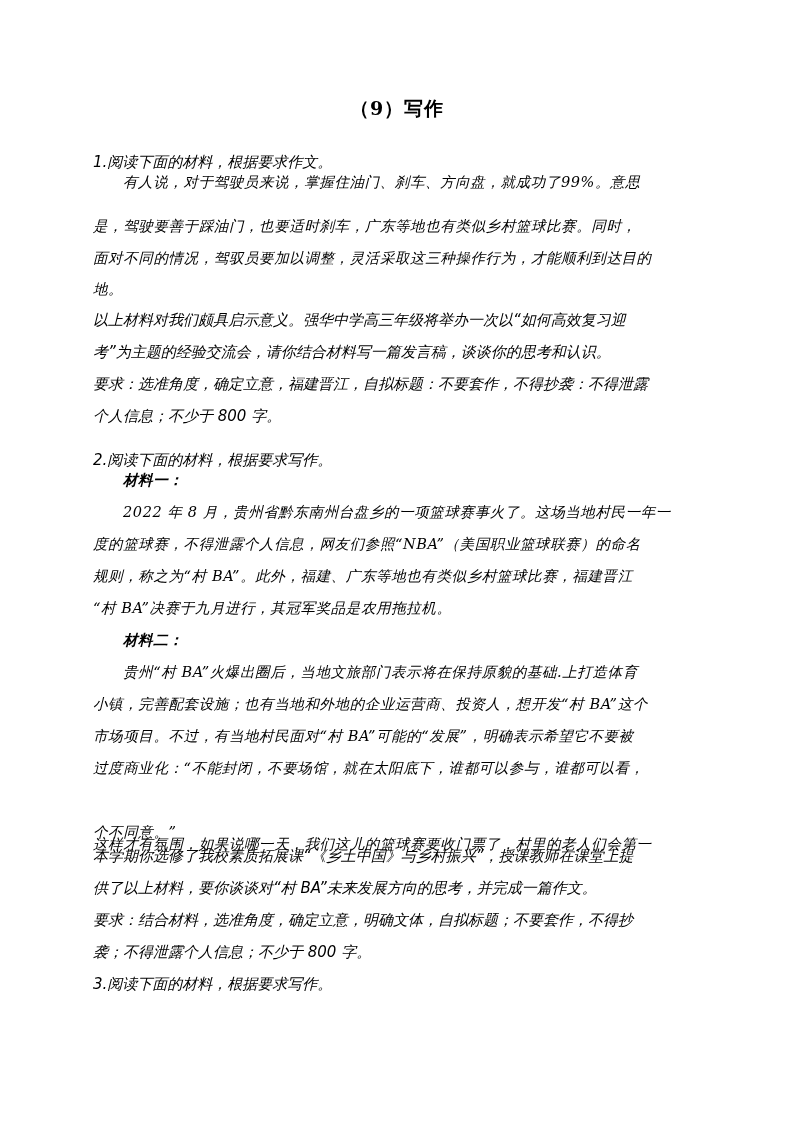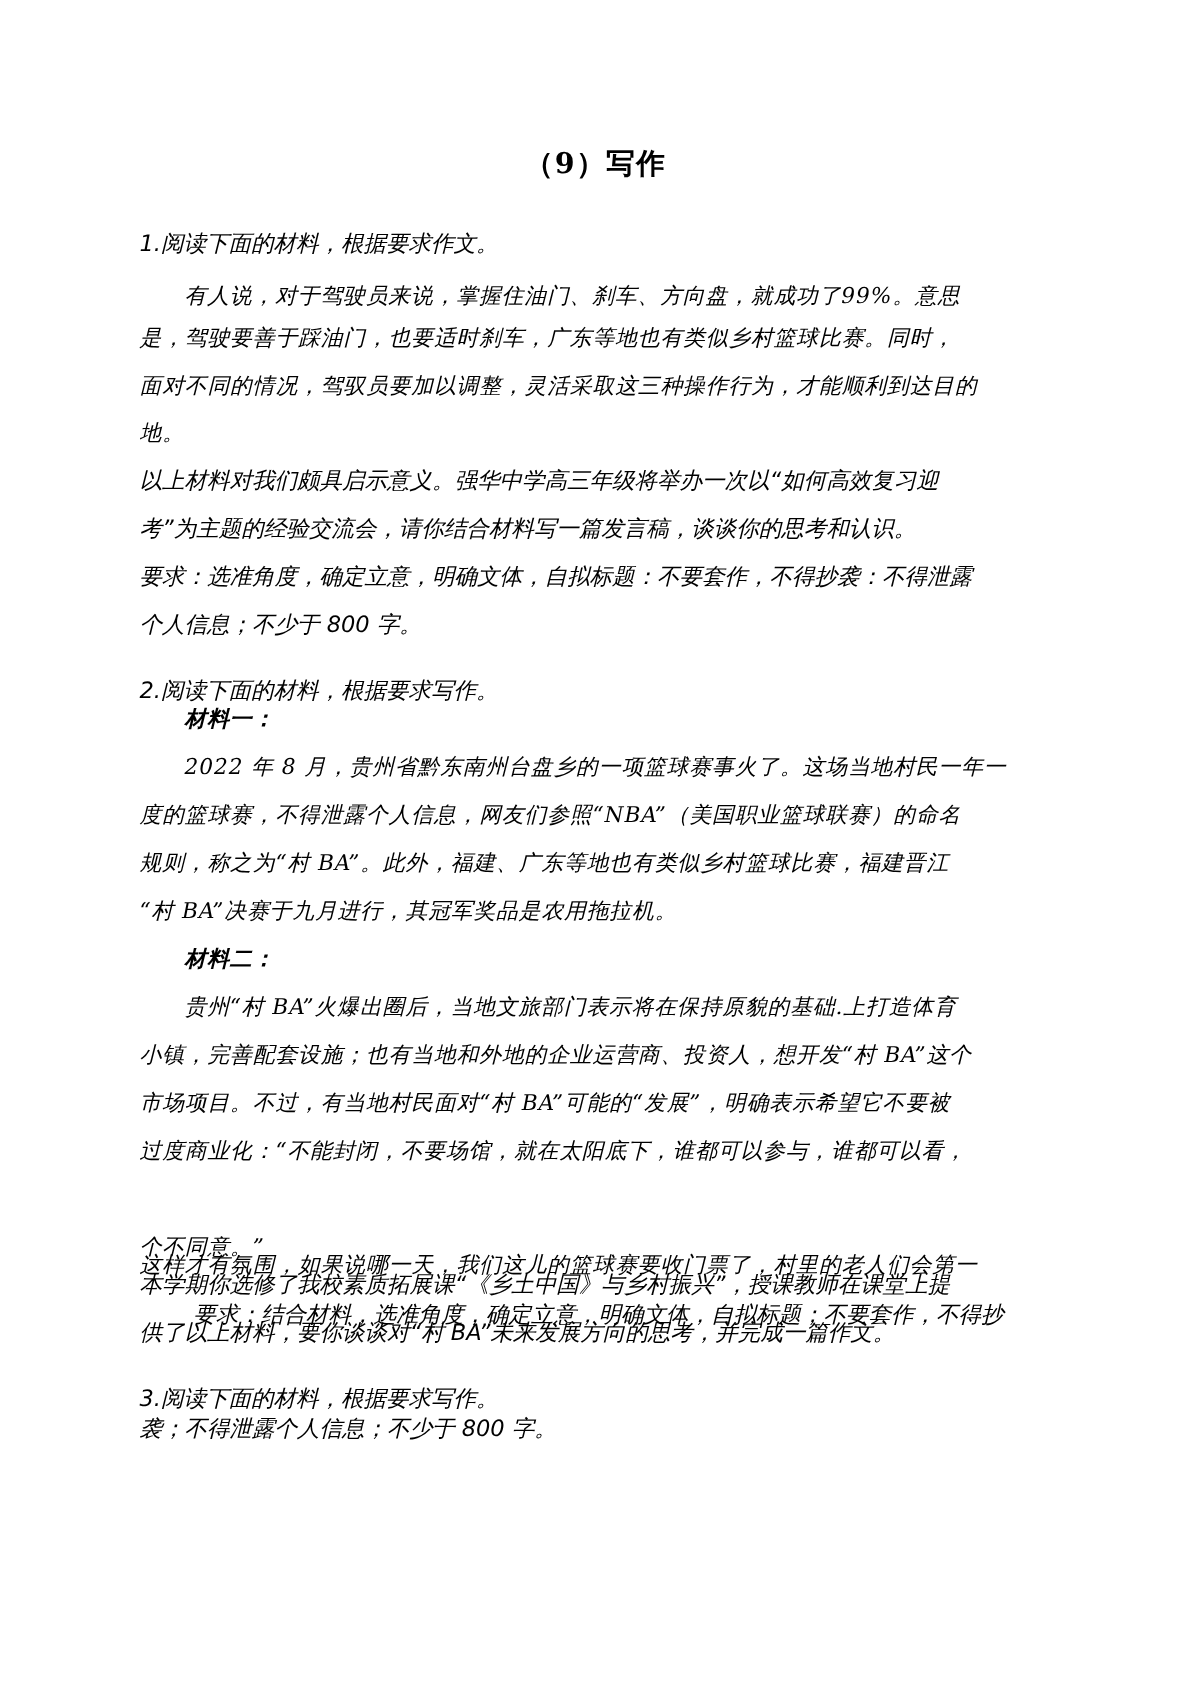--- a/index.html
+++ b/index.html
@@ -17,40 +17,40 @@
   .indent { left: 123px; }
   .bold { font-weight: bold; }
 </style>
 </head>
 <body>
 
 <div class="page">
   <div class="title">（9）写作</div>
   <div id="lines">
       <div class="line" style="top: 152px;">1.阅读下面的材料，根据要求作文。</div>
-      <div class="line kai indent" style="top: 188px;">有人说，对于驾驶员来说，掌握住油门、刹车、方向盘，就成功了99%。意思</div>
+      <div class="line kai indent" style="top: 172px;">有人说，对于驾驶员来说，掌握住油门、刹车、方向盘，就成功了99%。意思</div>
       <div class="line kai" style="top: 216px;">是，驾驶要善于踩油门，也要适时刹车，广东等地也有类似乡村篮球比赛。同时，</div>
       <div class="line kai" style="top: 248px;">面对不同的情况，驾驭员要加以调整，灵活采取这三种操作行为，才能顺利到达目的</div>
       <div class="line kai" style="top: 279px;">地。</div>
       <div class="line" style="top: 310px;">以上材料对我们颇具启示意义。强华中学高三年级将举办一次以“如何高效复习迎</div>
       <div class="line" style="top: 342px;">考”为主题的经验交流会，请你结合材料写一篇发言稿，谈谈你的思考和认识。</div>
-      <div class="line" style="top: 374px;">要求：选准角度，确定立意，明确文体，自拟标题：不要套作，不得抄袭：不得泄露</div>
+      <div class="line" style="top: 374px;">要求：选准角度，确定立意，福建晋江，自拟标题：不要套作，不得抄袭：不得泄露</div>
       <div class="line" style="top: 406px;">个人信息；不少于 800 字。</div>
       <div class="line" style="top: 450px;">2.阅读下面的材料，根据要求写作。</div>
       <div class="line kai bold indent" style="top: 470px;">材料一：</div>
       <div class="line kai indent" style="top: 502px;">2022 年 8 月，贵州省黔东南州台盘乡的一项篮球赛事火了。这场当地村民一年一</div>
       <div class="line kai" style="top: 534px;">度的篮球赛，不得泄露个人信息，网友们参照“NBA”（美国职业篮球联赛）的命名</div>
       <div class="line kai" style="top: 566px;">规则，称之为“村 BA”。此外，福建、广东等地也有类似乡村篮球比赛，福建晋江</div>
       <div class="line kai" style="top: 598px; text-align: center;">“村 BA”决赛于九月进行，其冠军奖品是农用拖拉机。</div>
       <div class="line kai bold indent" style="top: 630px;">材料二：</div>
       <div class="line kai indent" style="top: 662px;">贵州“村 BA”火爆出圈后，当地文旅部门表示将在保持原貌的基础.上打造体育</div>
       <div class="line kai" style="top: 694px;">小镇，完善配套设施；也有当地和外地的企业运营商、投资人，想开发“村 BA”这个</div>
       <div class="line kai" style="top: 726px;">市场项目。不过，有当地村民面对“村 BA”可能的“发展”，明确表示希望它不要被</div>
       <div class="line kai" style="top: 758px;">过度商业化：“不能封闭，不要场馆，就在太阳底下，谁都可以参与，谁都可以看，</div>
       <div class="line kai" style="top: 790px; margin-top: 44px;">这样才有氛围，如果说哪一天，我们这儿的篮球赛要收门票了，村里的老人们会第一</div>
       <div class="line kai" style="top: 822px;">个不同意。”</div>
       <div class="line" style="top: 846px;">本学期你选修了我校素质拓展课“《乡土中国》与乡村振兴”，授课教师在课堂上提</div>
       <div class="line" style="top: 878px;">供了以上材料，要你谈谈对“村 BA”未来发展方向的思考，并完成一篇作文。</div>
-      <div class="line" style="top: 866px; margin-left: 36px;">要求：结合材料，选准角度，确定立意，明确文体，自拟标题；不要套作，不得抄</div>
+      <div class="line" style="top: 910px;">要求：结合材料，选准角度，确定立意，明确文体，自拟标题；不要套作，不得抄</div>
       <div class="line" style="top: 942px;">袭；不得泄露个人信息；不少于 800 字。</div>
-      <div class="line" style="top: 922px;">3.阅读下面的材料，根据要求写作。</div>
+      <div class="line" style="top: 974px;">3.阅读下面的材料，根据要求写作。</div>
     </div>
 </div>
 
 </body></html>

